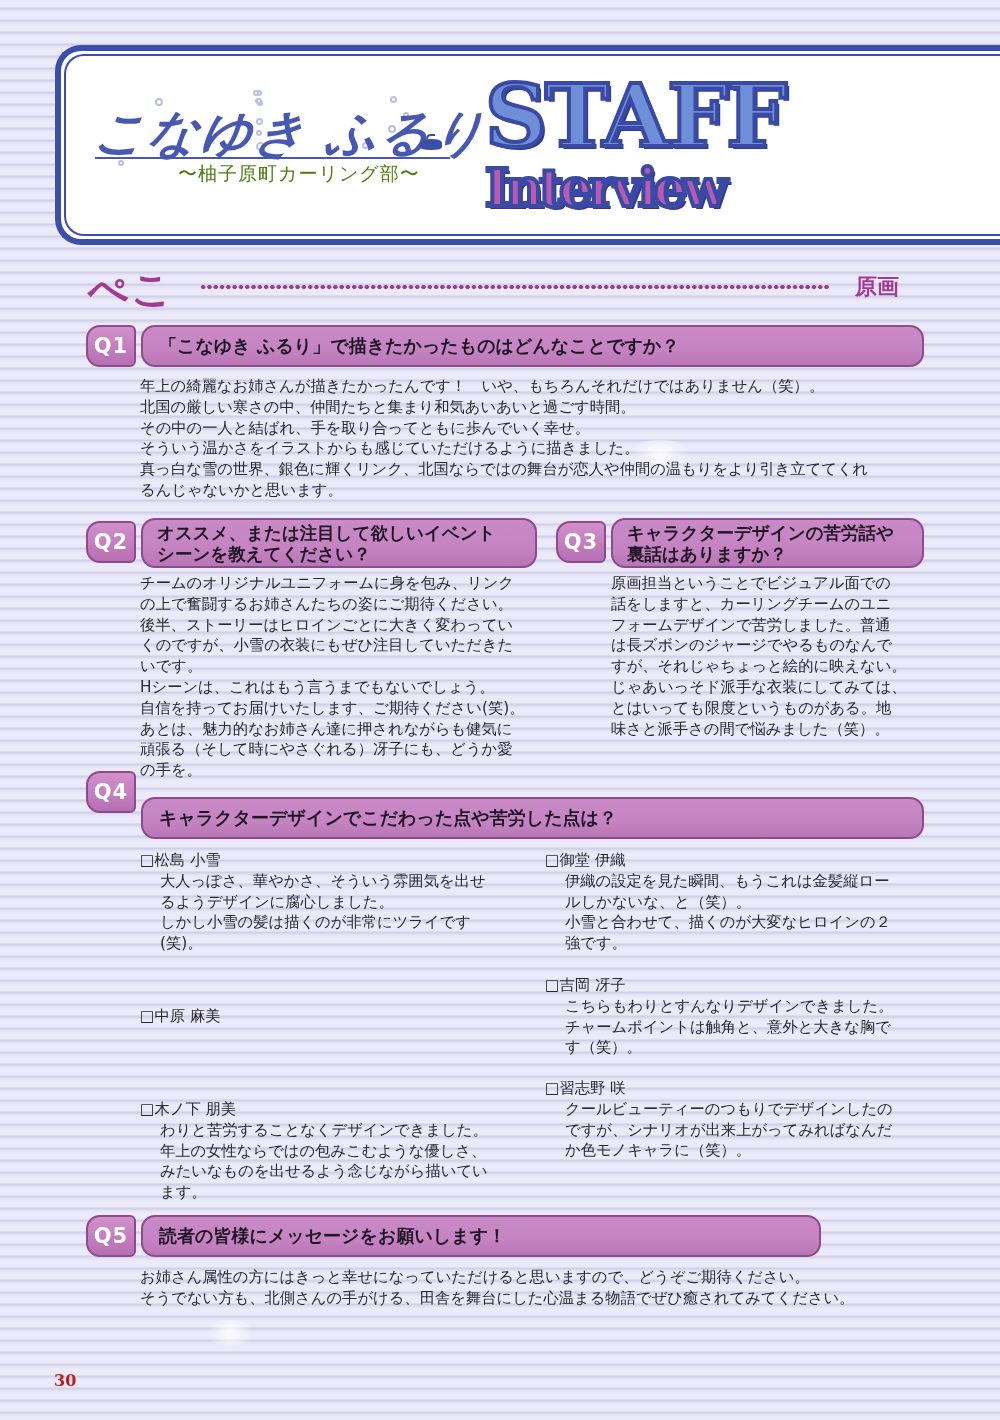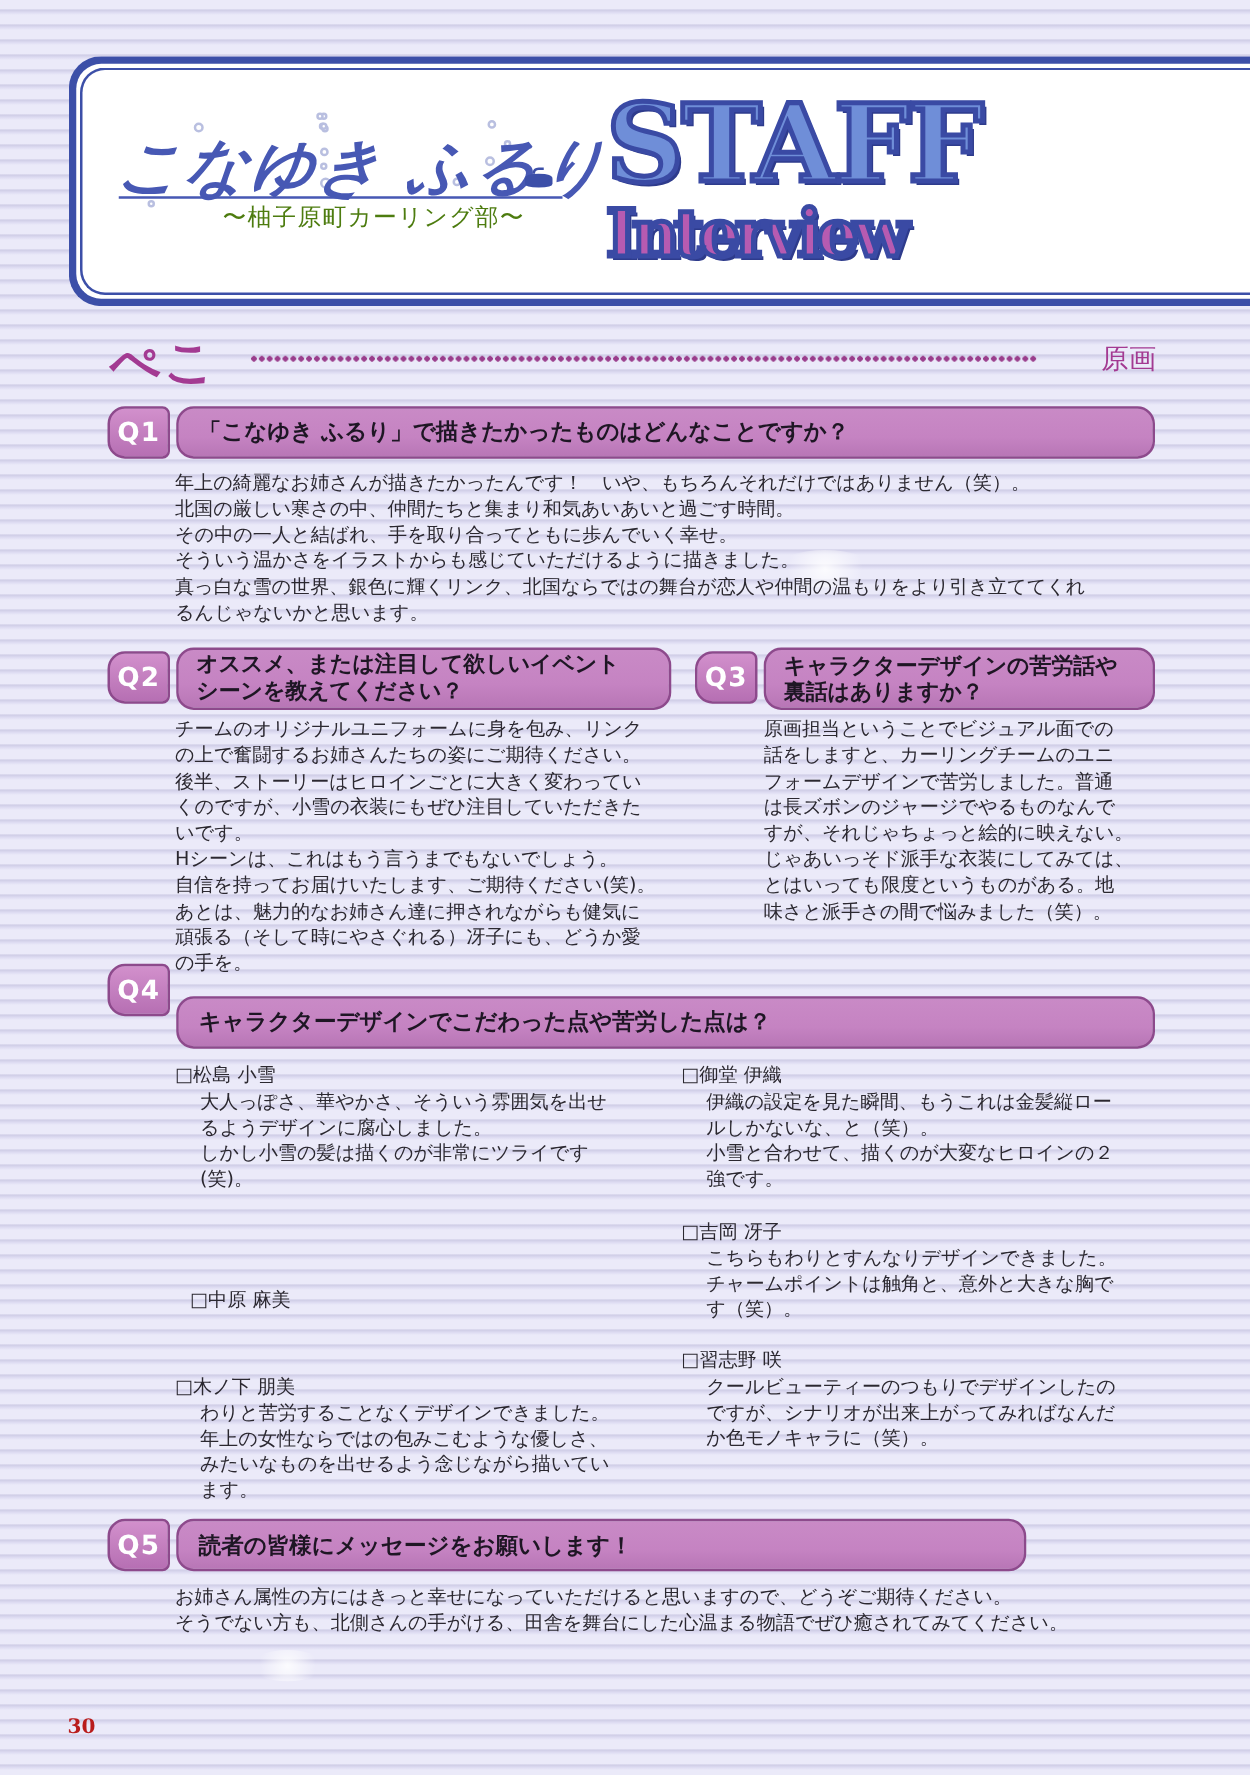--- a/index.html
+++ b/index.html
@@ -60,21 +60,21 @@
   .staff-name {
     position:absolute; left:88px; top:262px; font-size:40px; font-weight:bold;
     color:#a33a92; letter-spacing:2px;
   }
   .dot-leader {
     position:absolute; left:200px; top:283px; width:630px; height:8px;
     background-image: radial-gradient(circle, #9a3d8c 2px, transparent 2.4px);
     background-size: 6.3px 8px;
   }
   .staff-role {
-    position:absolute; left:881px; top:272px; font-size:22px; font-weight:normal; color:#a33a92;
+    position:absolute; left:855px; top:272px; font-size:22px; font-weight:bold; color:#a33a92;
   }
 
   
   .q-badge {
     position:absolute; width:50px; height:42px;
     background: linear-gradient(180deg,#d290cc,#b66fb3);
     border: 2px solid #8d4a8c; border-radius: 14px 6px 6px 14px;
     color:#fff; font-size:21px; font-weight:bold; text-align:center; line-height:38px;
     letter-spacing:1px;
   }
@@ -140,21 +140,21 @@
 <div class="q-badge" style="left:86px;top:325px;">Q1</div>
 <div class="q-bar" style="left:141px;top:325px;width:783px;">「こなゆき ふるり」で描きたかったものはどんなことですか？</div>
 <div class="answer" style="left:140px;top:376px;width:800px;">年上の綺麗なお姉さんが描きたかったんです！　いや、もちろんそれだけではありません（笑）。
 北国の厳しい寒さの中、仲間たちと集まり和気あいあいと過ごす時間。
 その中の一人と結ばれ、手を取り合ってともに歩んでいく幸せ。
 そういう温かさをイラストからも感じていただけるように描きました。
 真っ白な雪の世界、銀色に輝くリンク、北国ならではの舞台が恋人や仲間の温もりをより引き立ててくれ
 るんじゃないかと思います。</div>
 
 <div class="q-badge" style="left:86px;top:521px;">Q2</div>
-<div class="q-bar tall" style="left:141px;top:518px;width:396px;white-space:pre;font-family:Liberation Mono, monospace;">オススメ、または注目して欲しいイベント
+<div class="q-bar tall" style="left:141px;top:518px;width:396px;white-space:pre;">オススメ、または注目して欲しいイベント
 シーンを教えてください？</div>
 <div class="answer" style="left:140px;top:573px;width:410px;">チームのオリジナルユニフォームに身を包み、リンク
 の上で奮闘するお姉さんたちの姿にご期待ください。
 後半、ストーリーはヒロインごとに大きく変わってい
 くのですが、小雪の衣装にもぜひ注目していただきた
 いです。
 Hシーンは、これはもう言うまでもないでしょう。
 自信を持ってお届けいたします、ご期待ください(笑)。
 あとは、魅力的なお姉さん達に押されながらも健気に
 頑張る（そして時にやさぐれる）冴子にも、どうか愛
@@ -175,21 +175,21 @@
 <div class="q-badge" style="left:86px;top:771px;">Q4</div>
 <div class="q-bar" style="left:141px;top:797px;width:783px;">キャラクターデザインでこだわった点や苦労した点は？</div>
 
 <div class="char-block" style="left:140px;top:850px;width:390px;">
   <span class="char-name">□松島 小雪</span>
   <span class="char-text">大人っぽさ、華やかさ、そういう雰囲気を出せ
 るようデザインに腐心しました。
 しかし小雪の髪は描くのが非常にツライです
 (笑)。</span>
 </div>
-<div class="char-block" style="left:140px;top:1030px;width:390px;margin-left:12px;">
+<div class="char-block" style="left:140px;top:1006px;width:390px;">
   <span class="char-name">□中原 麻美</span>
 </div>
 <div class="char-block" style="left:140px;top:1099px;width:390px;">
   <span class="char-name">□木ノ下 朋美</span>
   <span class="char-text">わりと苦労することなくデザインできました。
 年上の女性ならではの包みこむような優しさ、
 みたいなものを出せるよう念じながら描いてい
 ます。</span>
 </div>
 <div class="char-block" style="left:545px;top:850px;width:400px;">

